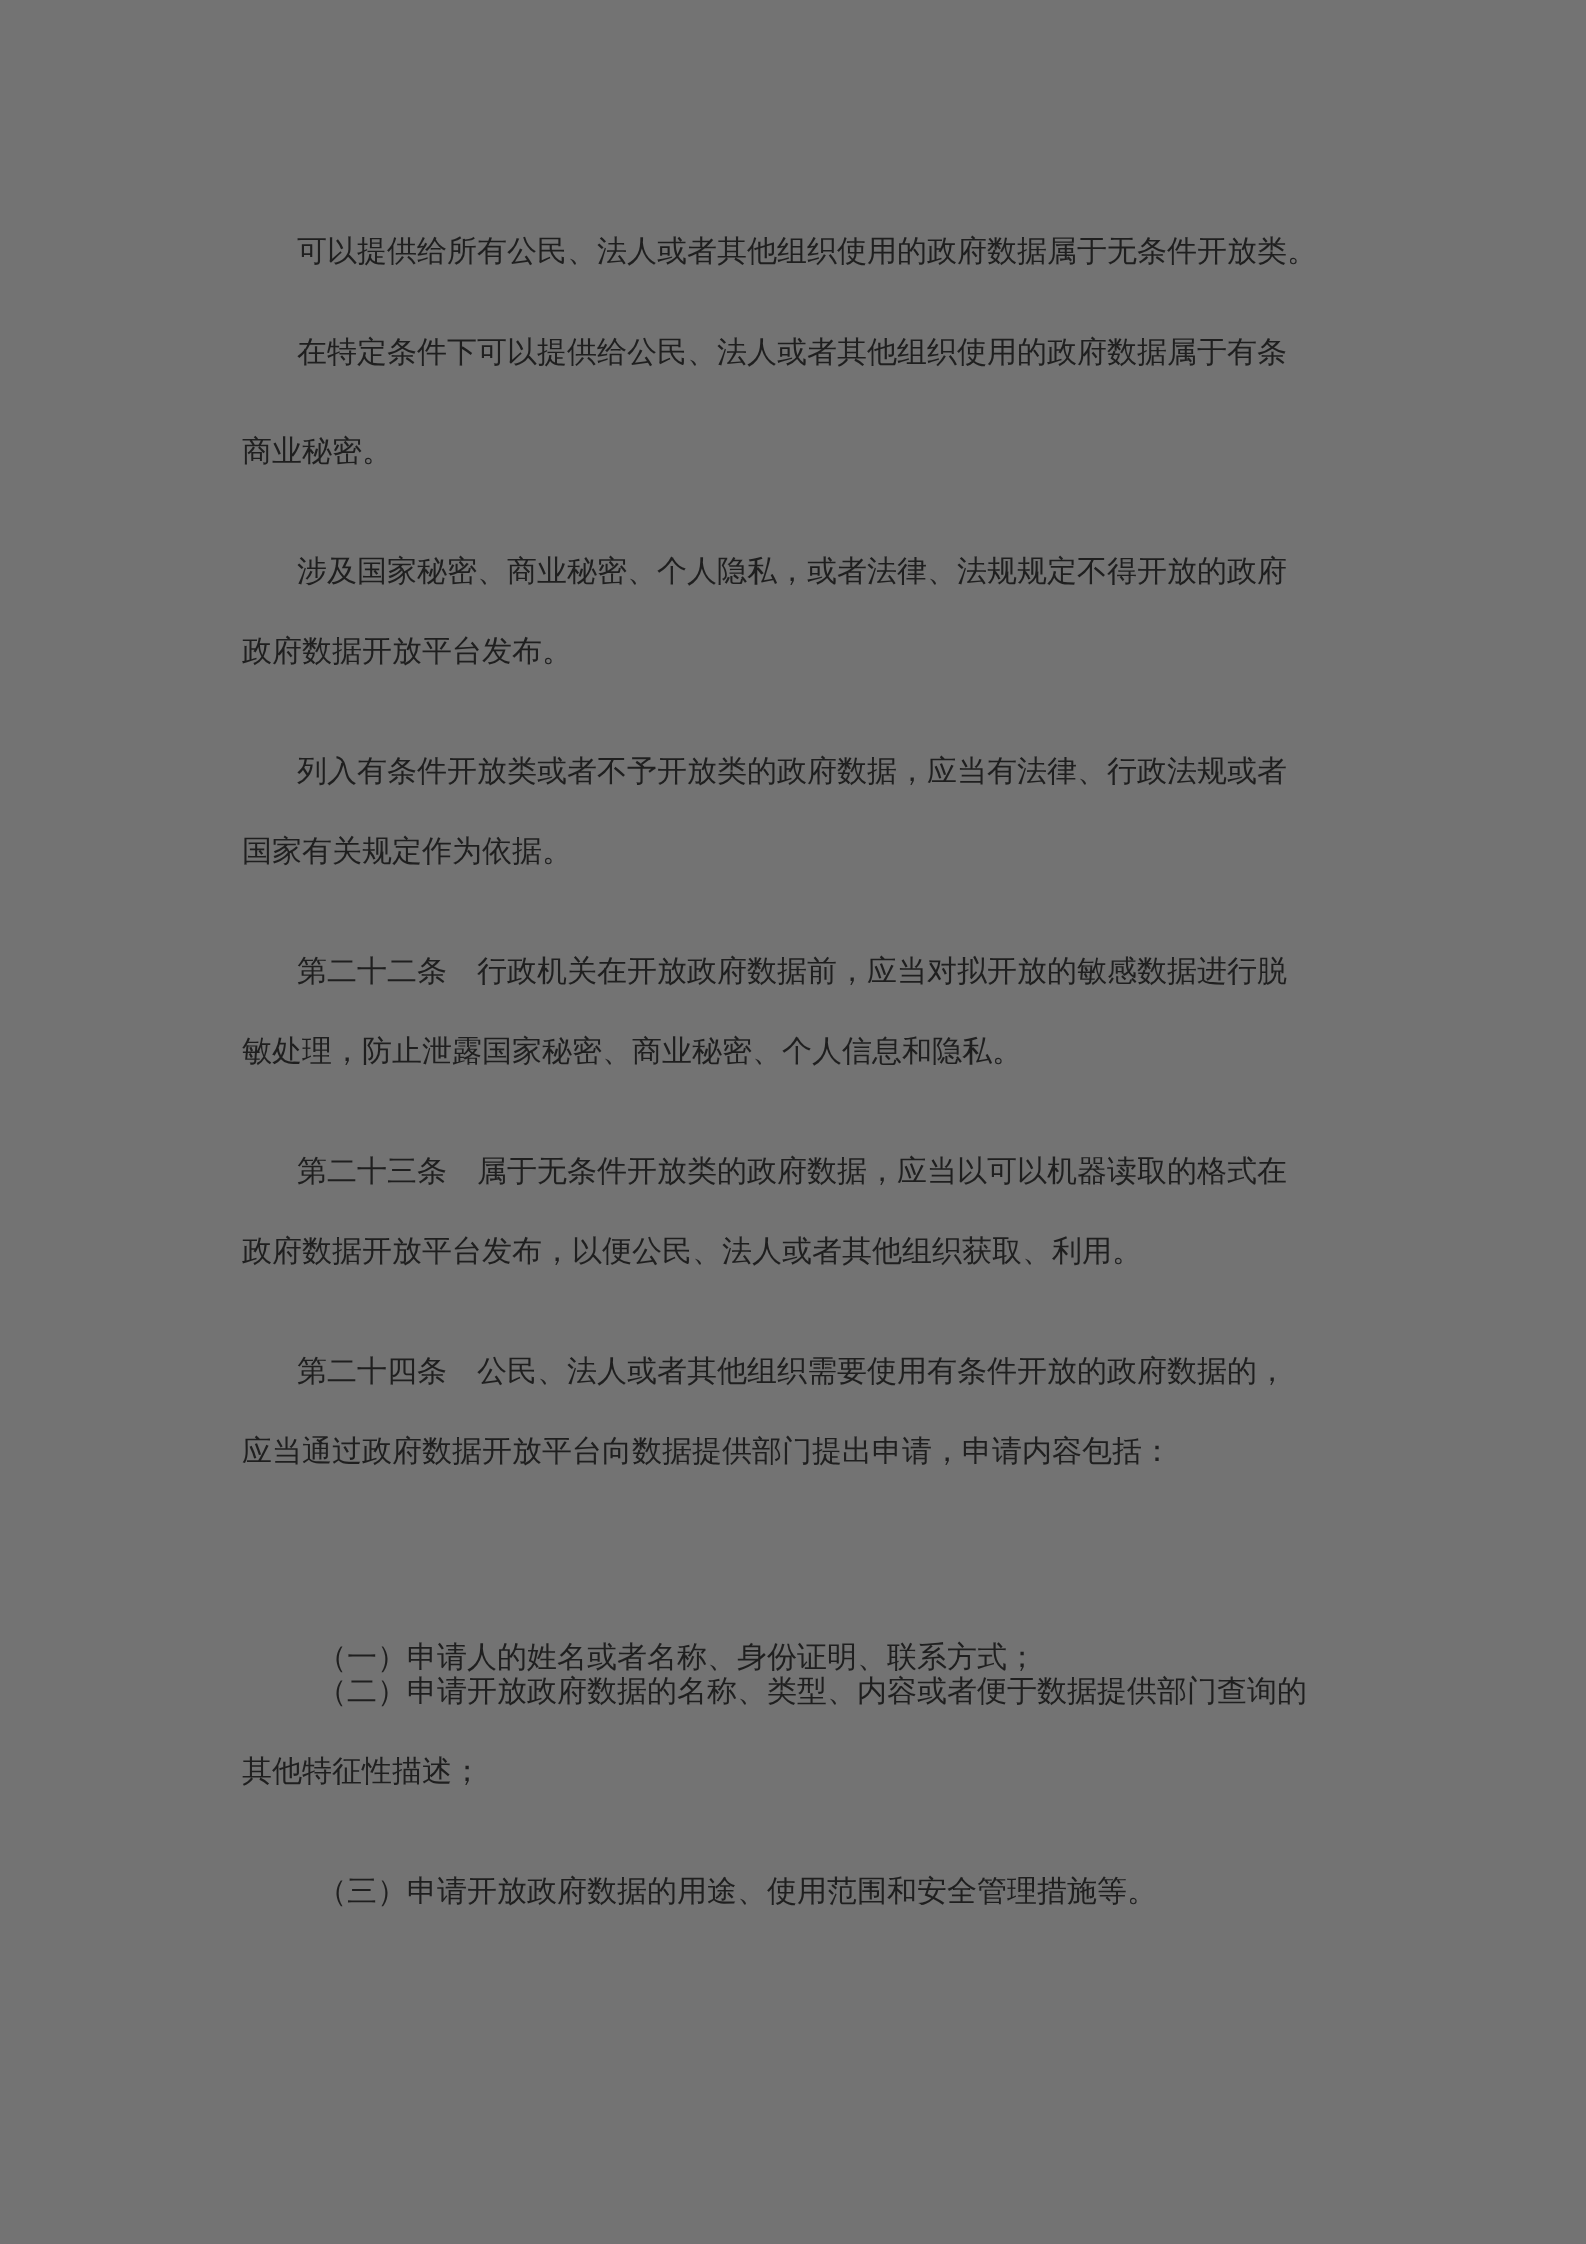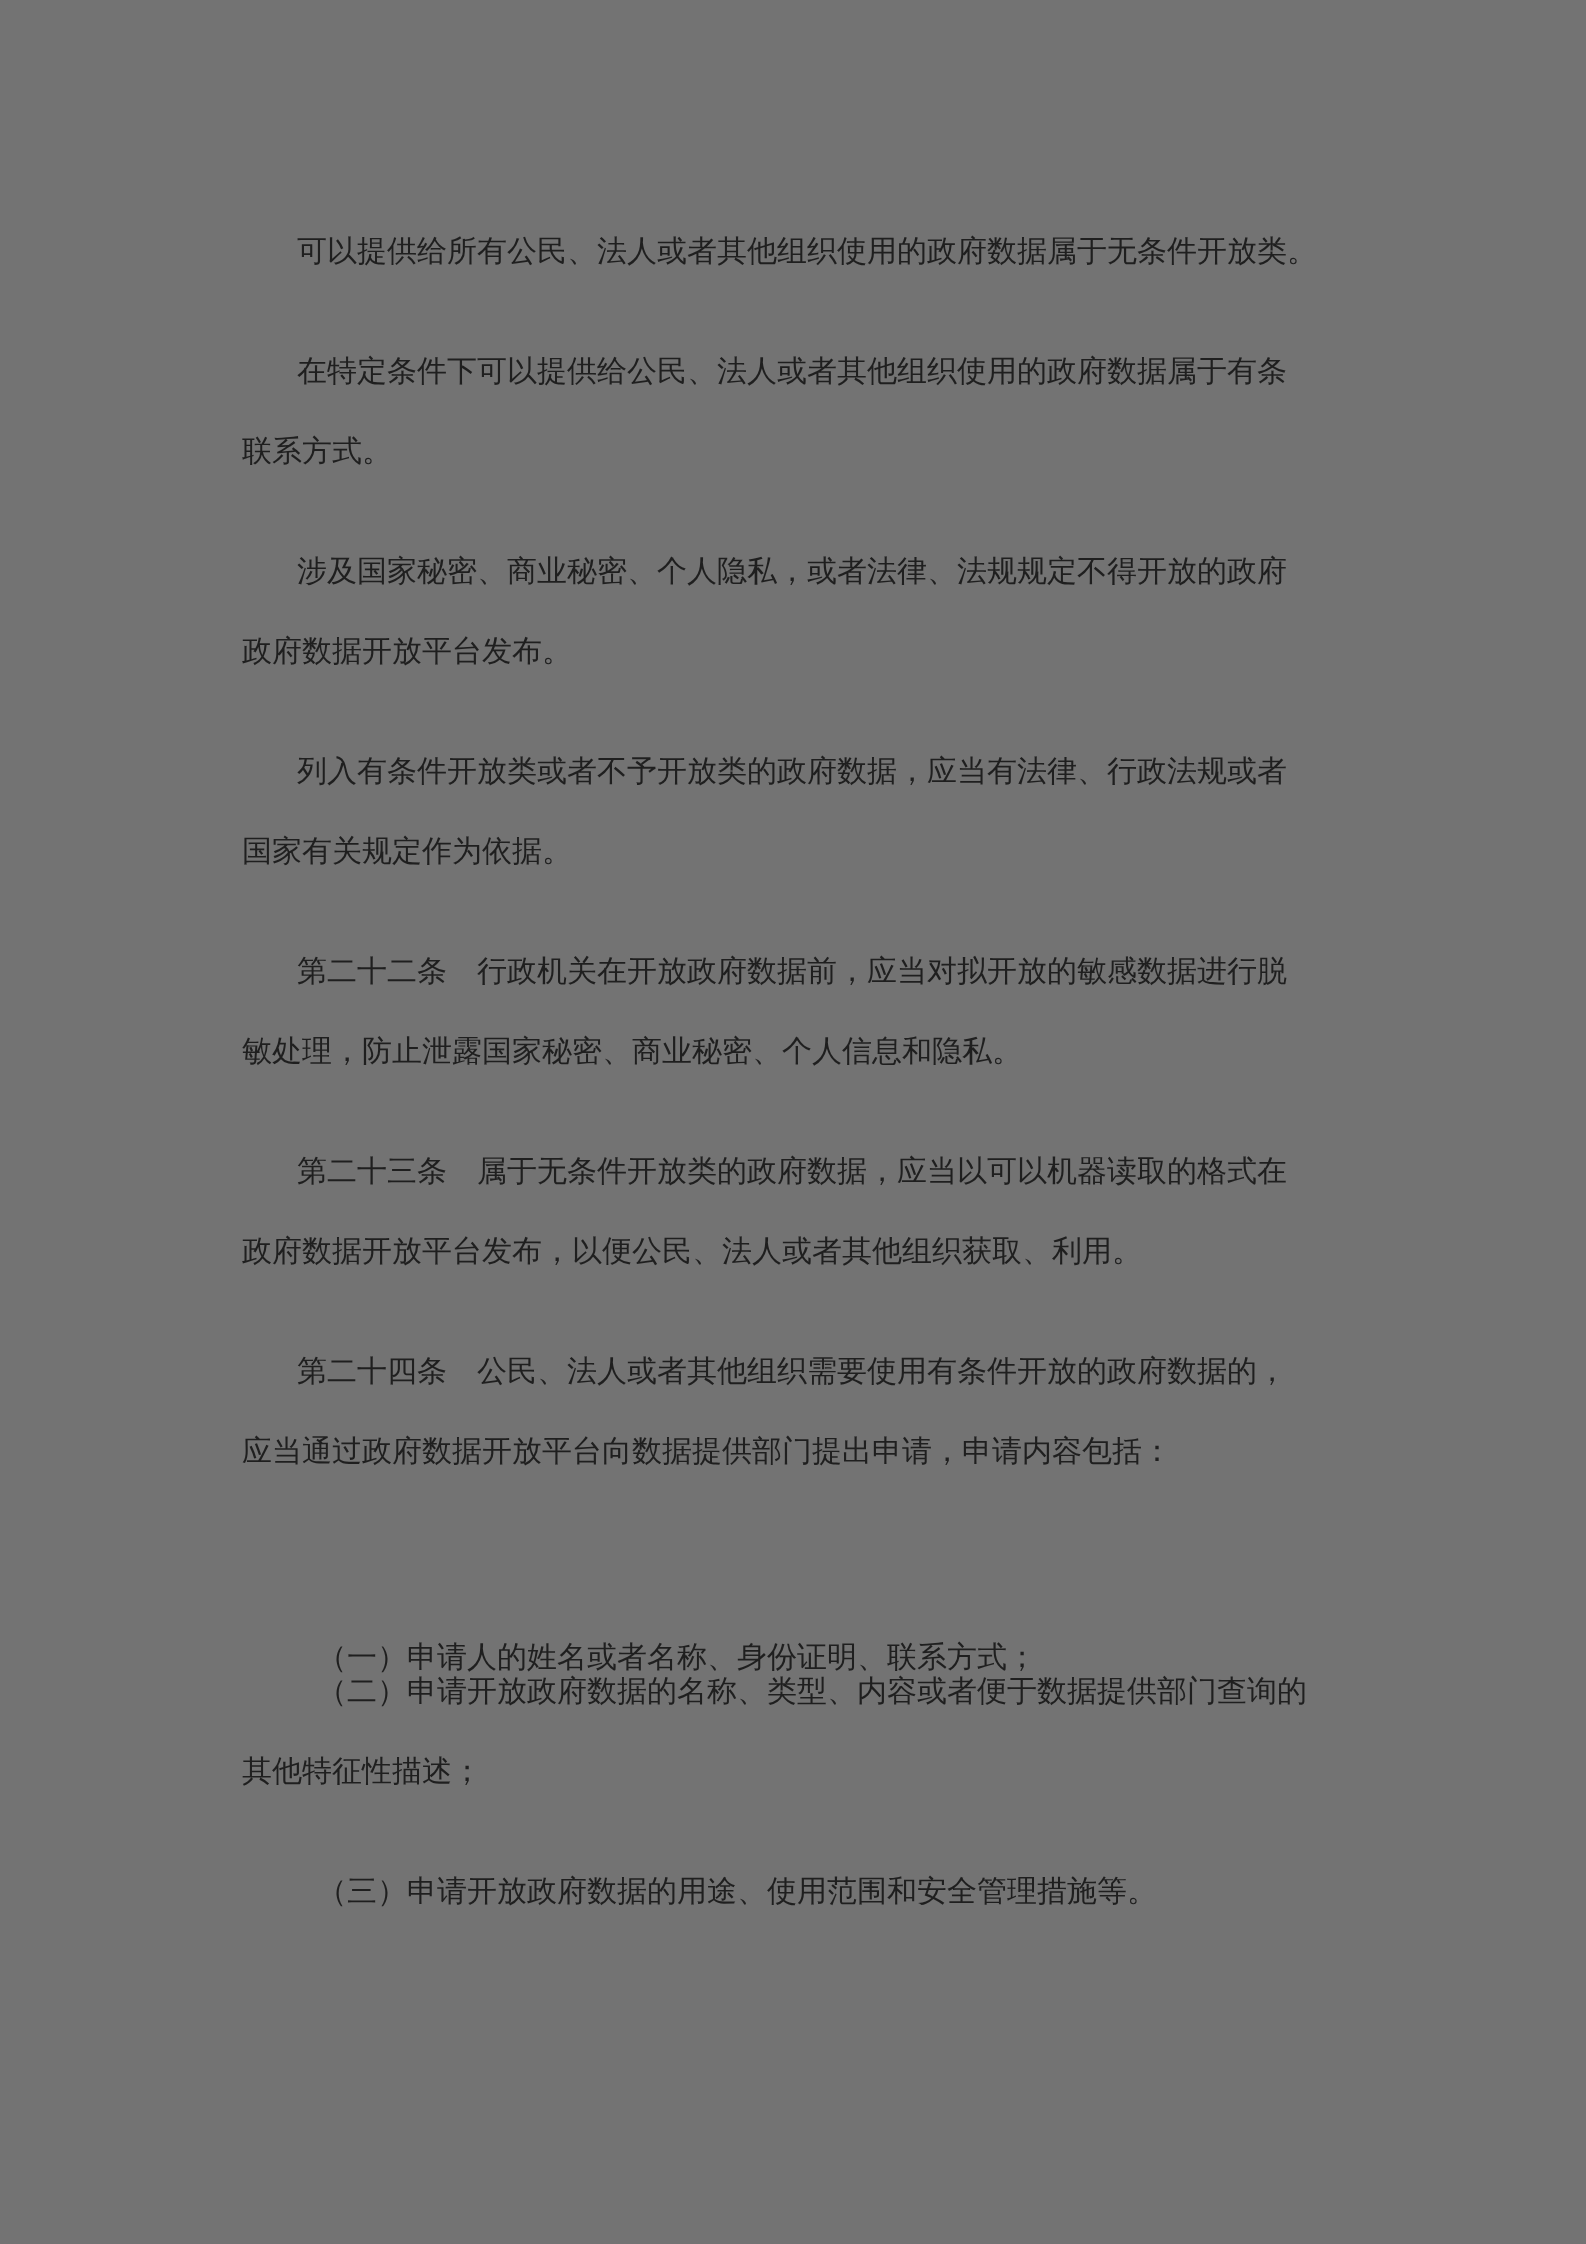--- a/index.html
+++ b/index.html
@@ -35,22 +35,22 @@
     .indent { left: 297px; }
     .item-indent { left: 317px; }
   </style>
 </head>
 <body>
 
 <div class="page">
 
   <div class="line indent" style="top:231px">可以提供给所有公民、法人或者其他组织使用的政府数据属于无条件开放类。</div>
 
-  <div class="line indent" style="top:351px">在特定条件下可以提供给公民、法人或者其他组织使用的政府数据属于有条</div>
-  <div class="line" style="top:431px">联系方式。</div>
+  <div class="line indent" style="top:332px">在特定条件下可以提供给公民、法人或者其他组织使用的政府数据属于有条</div>
+  <div class="line" style="top:431px">商业秘密。</div>
 
   <div class="line indent" style="top:551px">涉及国家秘密、商业秘密、个人隐私，或者法律、法规规定不得开放的政府</div>
   <div class="line" style="top:631px">政府数据开放平台发布。</div>
 
   <div class="line indent" style="top:751px">列入有条件开放类或者不予开放类的政府数据，应当有法律、行政法规或者</div>
   <div class="line" style="top:831px">国家有关规定作为依据。</div>
 
   <div class="line" style="top:1031px">敏处理，防止泄露国家秘密、商业秘密、个人信息和隐私。</div>
   <div class="line indent" style="top:951px">第二十二条　行政机关在开放政府数据前，应当对拟开放的敏感数据进行脱</div>
 

